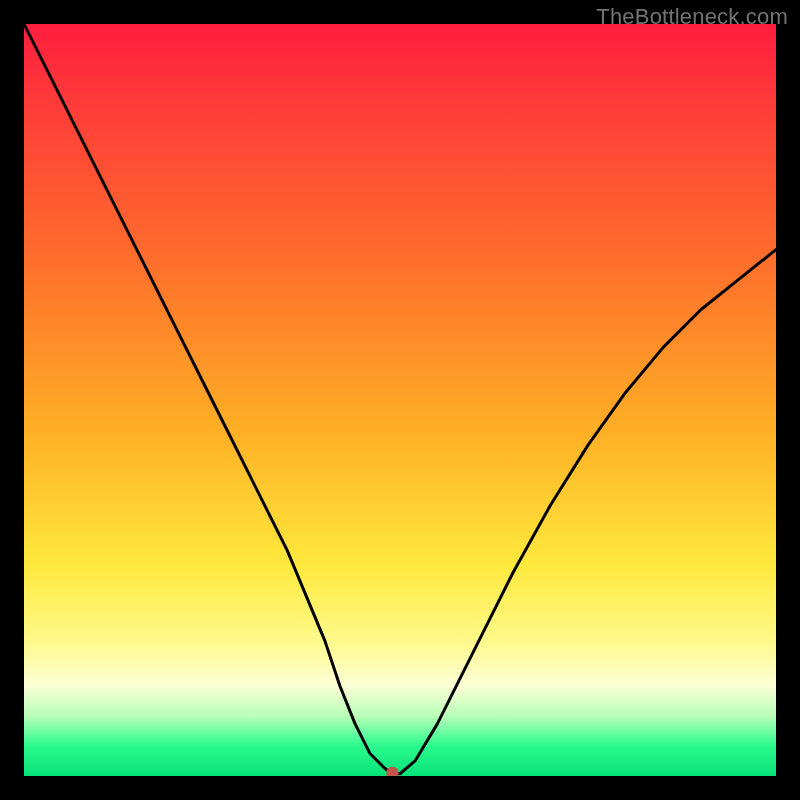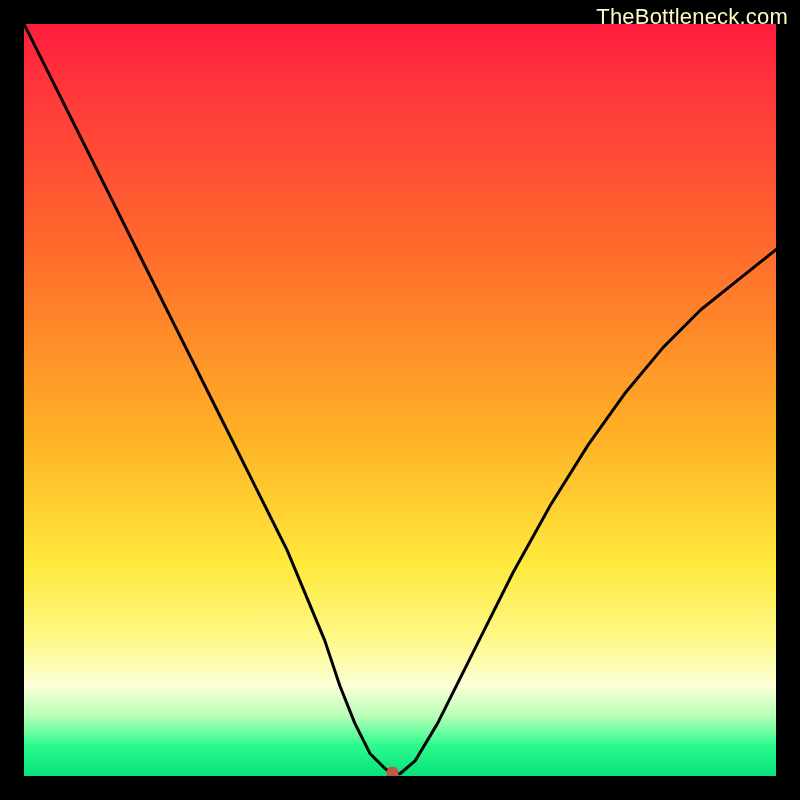--- a/index.html
+++ b/index.html
@@ -14,21 +14,21 @@
   .frame {
     position: relative;
     width: 800px;
     height: 800px;
     background: #000;
   }
   .watermark {
     position: absolute;
     top: 4px;
     right: 12px;
-    color: #fef9c3;
+    color: #737373;
     font-size: 22px;
     font-weight: 500;
     letter-spacing: 0.2px;
     z-index: 10;
   }
   .plot {
     position: absolute;
     left: 24px;
     top: 24px;
     width: 752px;

